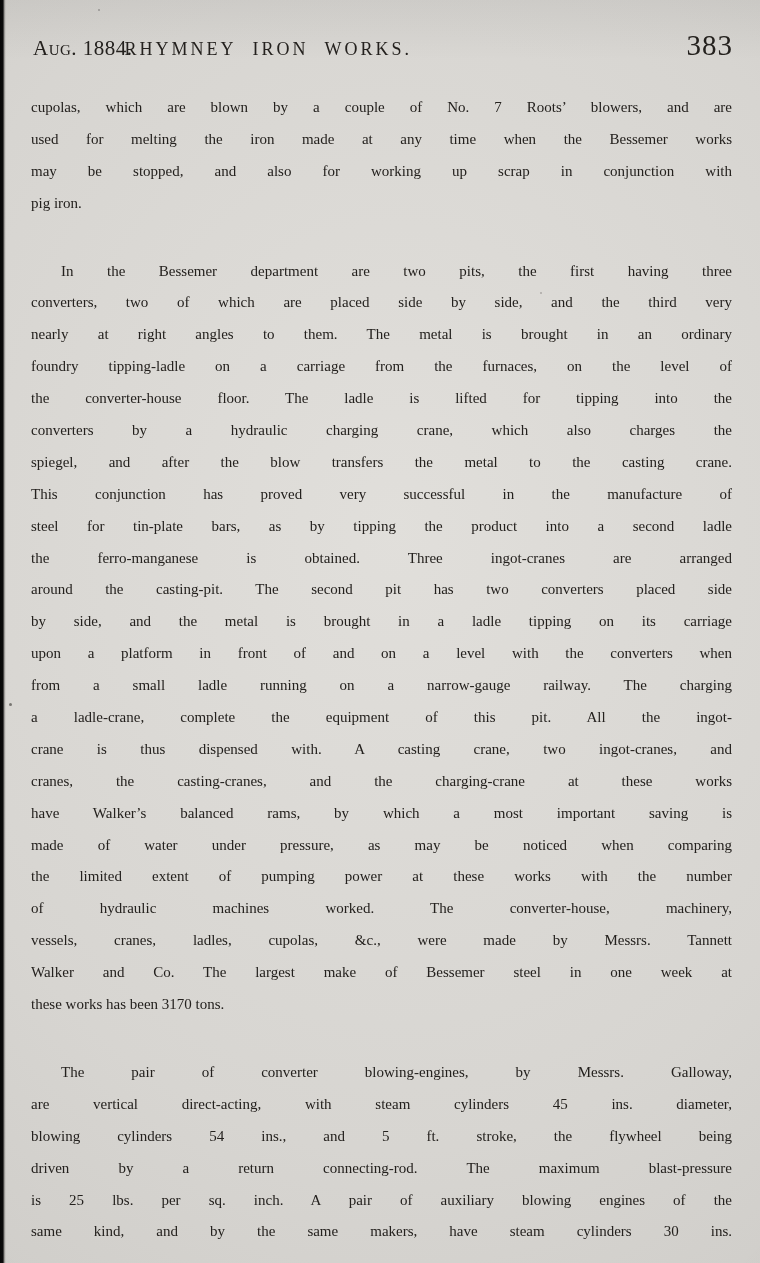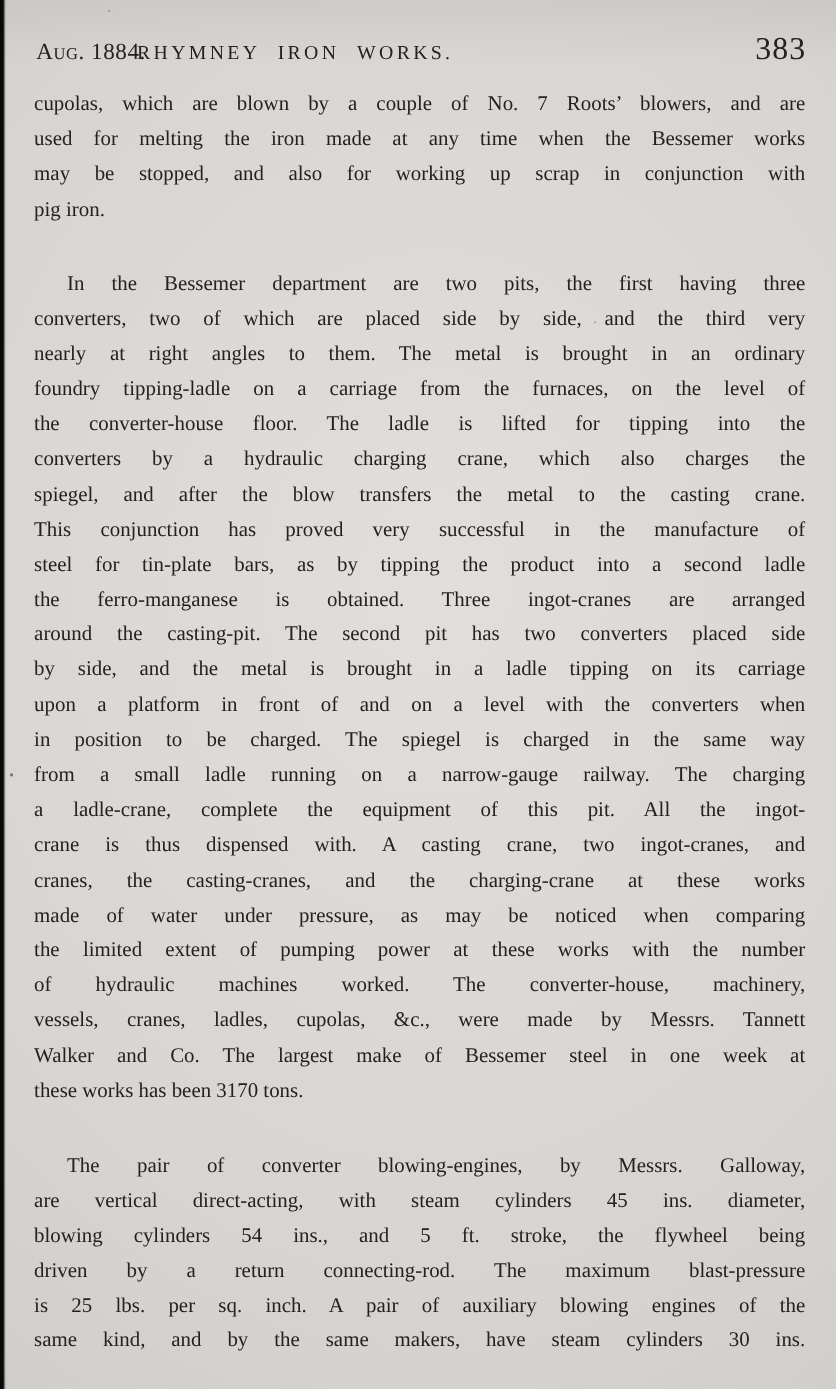--- a/index.html
+++ b/index.html
@@ -87,24 +87,24 @@
     transform: translateX(-8px);
   }
   .pagenum {
     font-size: 29px;
     letter-spacing: 1px;
     white-space: nowrap;
   }
 
   .body-text {
     position: absolute;
-    top: 79px;
+    top: 92px;
     left: 31px;
     width: 701px;
-    font-size: 19px;
+    font-size: 15px;
     z-index: 1;
     text-rendering: optimizeLegibility;
   }
   .line {
     height: 31.9px;
     line-height: 31.9px;
     text-align: justify;
     text-align-last: justify;
     white-space: nowrap;      
     overflow: visible;
@@ -145,25 +145,25 @@
       <div class="line">foundry tipping-ladle on a carriage from the furnaces, on the level of</div>
       <div class="line">the converter-house floor.  The ladle is lifted for tipping into the</div>
       <div class="line">converters by a hydraulic charging crane, which also charges the</div>
       <div class="line">spiegel, and after the blow transfers the metal to the casting crane.</div>
       <div class="line">This conjunction has proved very successful in the manufacture of</div>
       <div class="line">steel for tin-plate bars, as by tipping the product into a second ladle</div>
       <div class="line">the ferro-manganese is obtained.  Three ingot-cranes are arranged</div>
       <div class="line">around the casting-pit.  The second pit has two converters placed side</div>
       <div class="line">by side, and the metal is brought in a ladle tipping on its carriage</div>
       <div class="line">upon a platform in front of and on a level with the converters when</div>
-      <div class="line">in position to be charged.  The spiegel is charged in the same way</div>
       <div class="line">from a small ladle running on a narrow-gauge railway.  The charging</div>
       <div class="line">a ladle-crane, complete the equipment of this pit.  All the ingot-</div>
       <div class="line">crane is thus dispensed with.  A casting crane, two ingot-cranes, and</div>
       <div class="line">cranes, the casting-cranes, and the charging-crane at these works</div>
+      <div class="line">have Walker’s balanced rams, by which a most important saving is</div>
       <div class="line">made of water under pressure, as may be noticed when comparing</div>
       <div class="line">the limited extent of pumping power at these works with the number</div>
       <div class="line">of hydraulic machines worked.  The converter-house, machinery,</div>
       <div class="line">vessels, cranes, ladles, cupolas, &amp;c., were made by Messrs. Tannett</div>
       <div class="line">Walker and Co.  The largest make of Bessemer steel in one week at</div>
       <div class="line lastline">these works has been 3170 tons.</div>
       <div class="line indent">The pair of converter blowing-engines, by Messrs. Galloway,</div>
       <div class="line">are vertical direct-acting, with steam cylinders 45 ins. diameter,</div>
       <div class="line">blowing cylinders 54 ins., and 5 ft. stroke, the flywheel being</div>
       <div class="line">driven by a return connecting-rod.  The maximum blast-pressure</div>

